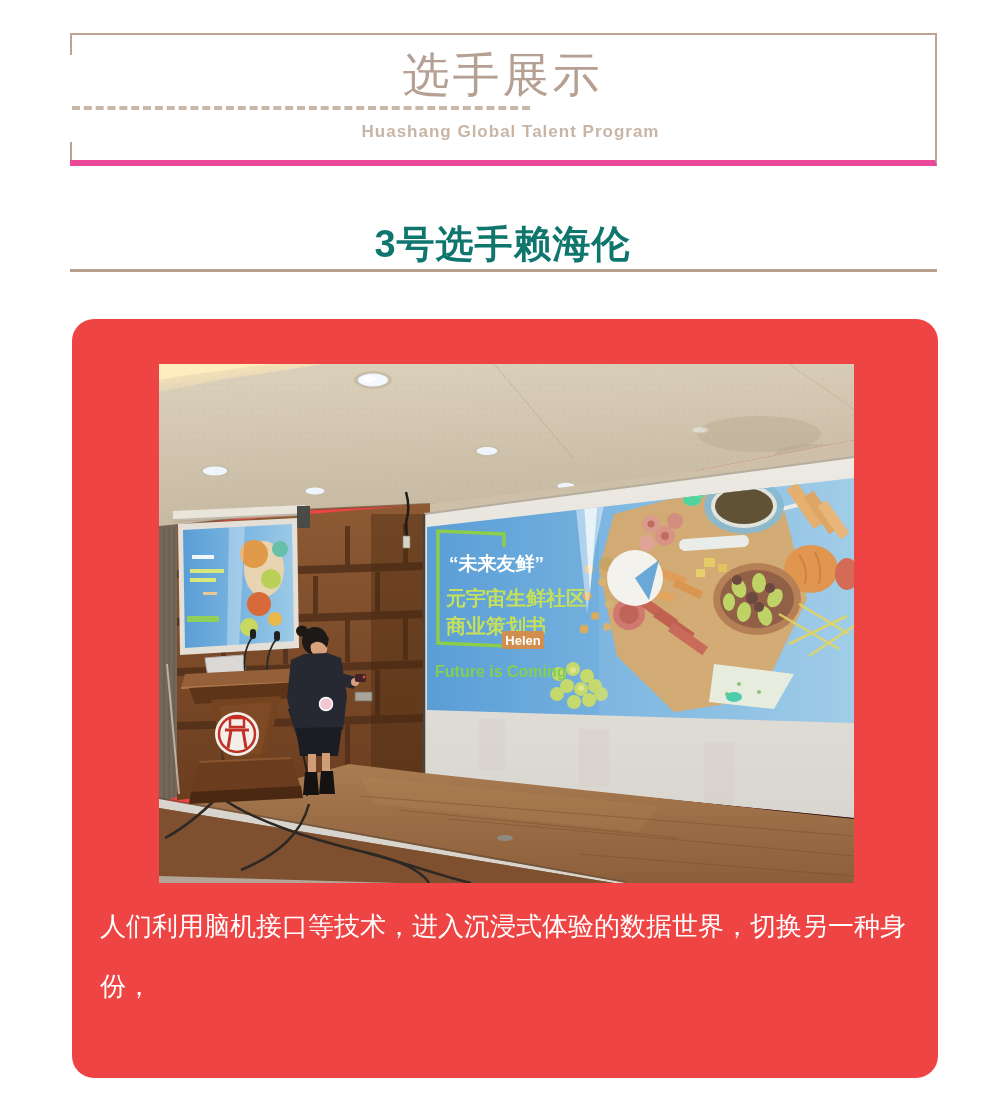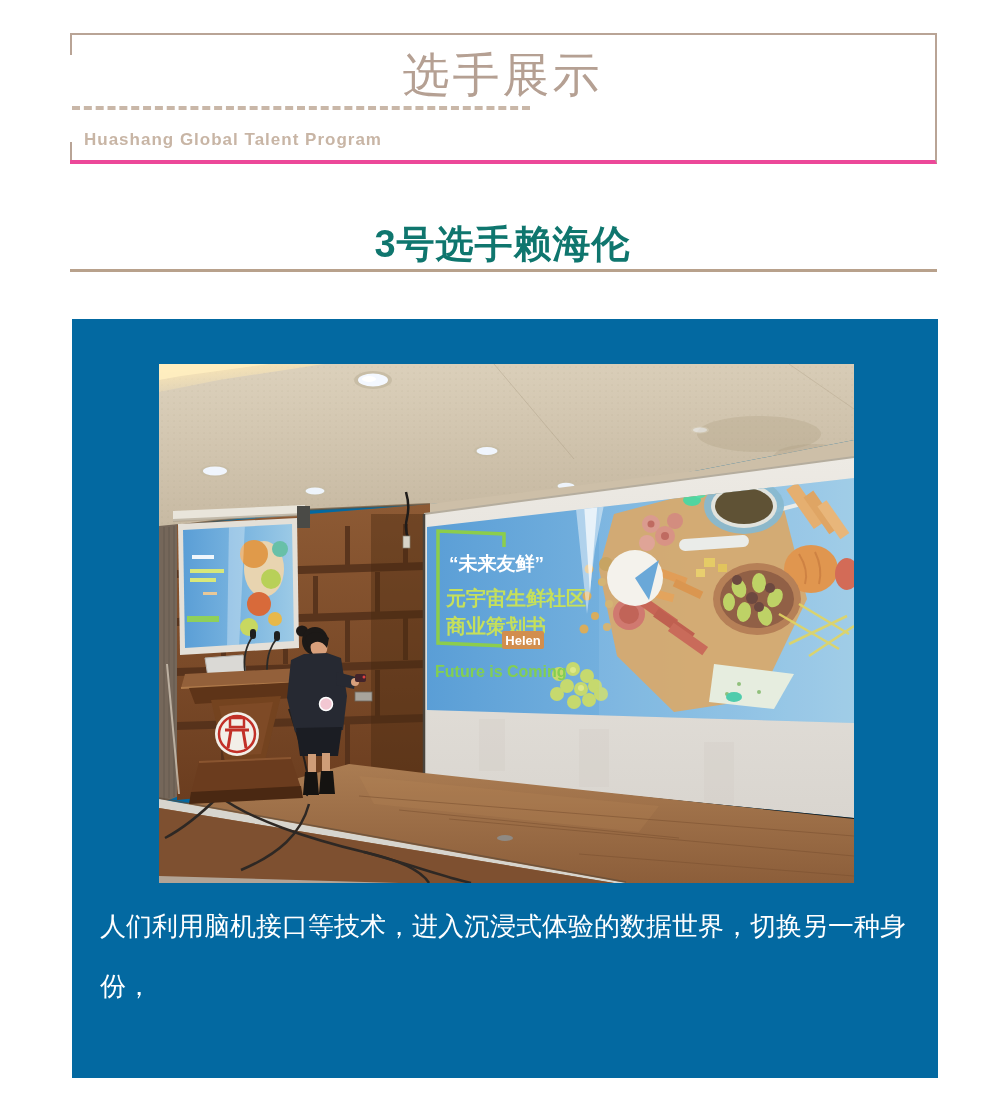--- a/index.html
+++ b/index.html
@@ -1,35 +1,35 @@
 <!DOCTYPE html>
 <html><head>
 <meta charset="utf-8">
 <style>
   html,body{margin:0;padding:0;background:#ffffff;}
   #page{position:relative;width:1005px;height:1105px;background:#ffffff;overflow:hidden;
         font-family:"Liberation Sans","DejaVu Sans",sans-serif;}
   
   .frame{position:absolute;left:70px;top:33px;width:865px;height:125px;
-         border-top:2px solid #b9a496;border-right:2px solid #b9a496;border-bottom:4px solid #ec4899;}
+         border-top:2px solid #b9a496;border-right:2px solid #b9a496;border-bottom:6px solid #ec4899;}
   .stub{position:absolute;left:-0px;width:2px;background:#b9a496;}
   .stub.top{top:0;height:20px;}
   .stub.bottom{bottom:0;height:18px;}
   .page-title{position:absolute;top:14px;left:0;width:100%;text-align:center;
               font-size:47px;line-height:52px;color:#b5a093;font-weight:400;letter-spacing:3px;}
   .dash-line{position:absolute;left:2px;top:71px;width:458px;height:0;
              border-top:4px dashed #c9b7a8;}
-  .page-sub{position:absolute;top:87px;left:14px;width:100%;
-            font-size:17px;font-weight:700;letter-spacing:1px;color:#c8b5a5;margin-top:8px;}
+  .page-sub{position:absolute;top:87px;left:8px;width:100%;text-align:center;
+            font-size:17px;font-weight:700;letter-spacing:1px;color:#c8b5a5;}
   
   .heading{position:absolute;left:0;top:219px;width:100%;text-align:center;
            font-size:38px;font-weight:700;color:#0f766e;letter-spacing:1px;}
   .heading-rule{position:absolute;left:70px;top:269px;width:867px;height:3px;background:#b8a18c;}
   
-  .panel{position:absolute;left:72px;top:319px;width:866px;height:759px;background:#0369a1;}
+  .panel{position:absolute;left:72px;top:319px;width:866px;height:759px;background:#ef4444;border-radius:22px;}
   .photo{position:absolute;left:87px;top:45px;width:695px;height:519px;display:block;}
   .caption{position:absolute;left:28px;top:577px;width:812px;color:#ffffff;
            font-size:26px;line-height:60px;font-weight:400;}
 </style>
 </head>
 <body>
 
 <div id="page">
 
   <div class="frame">

